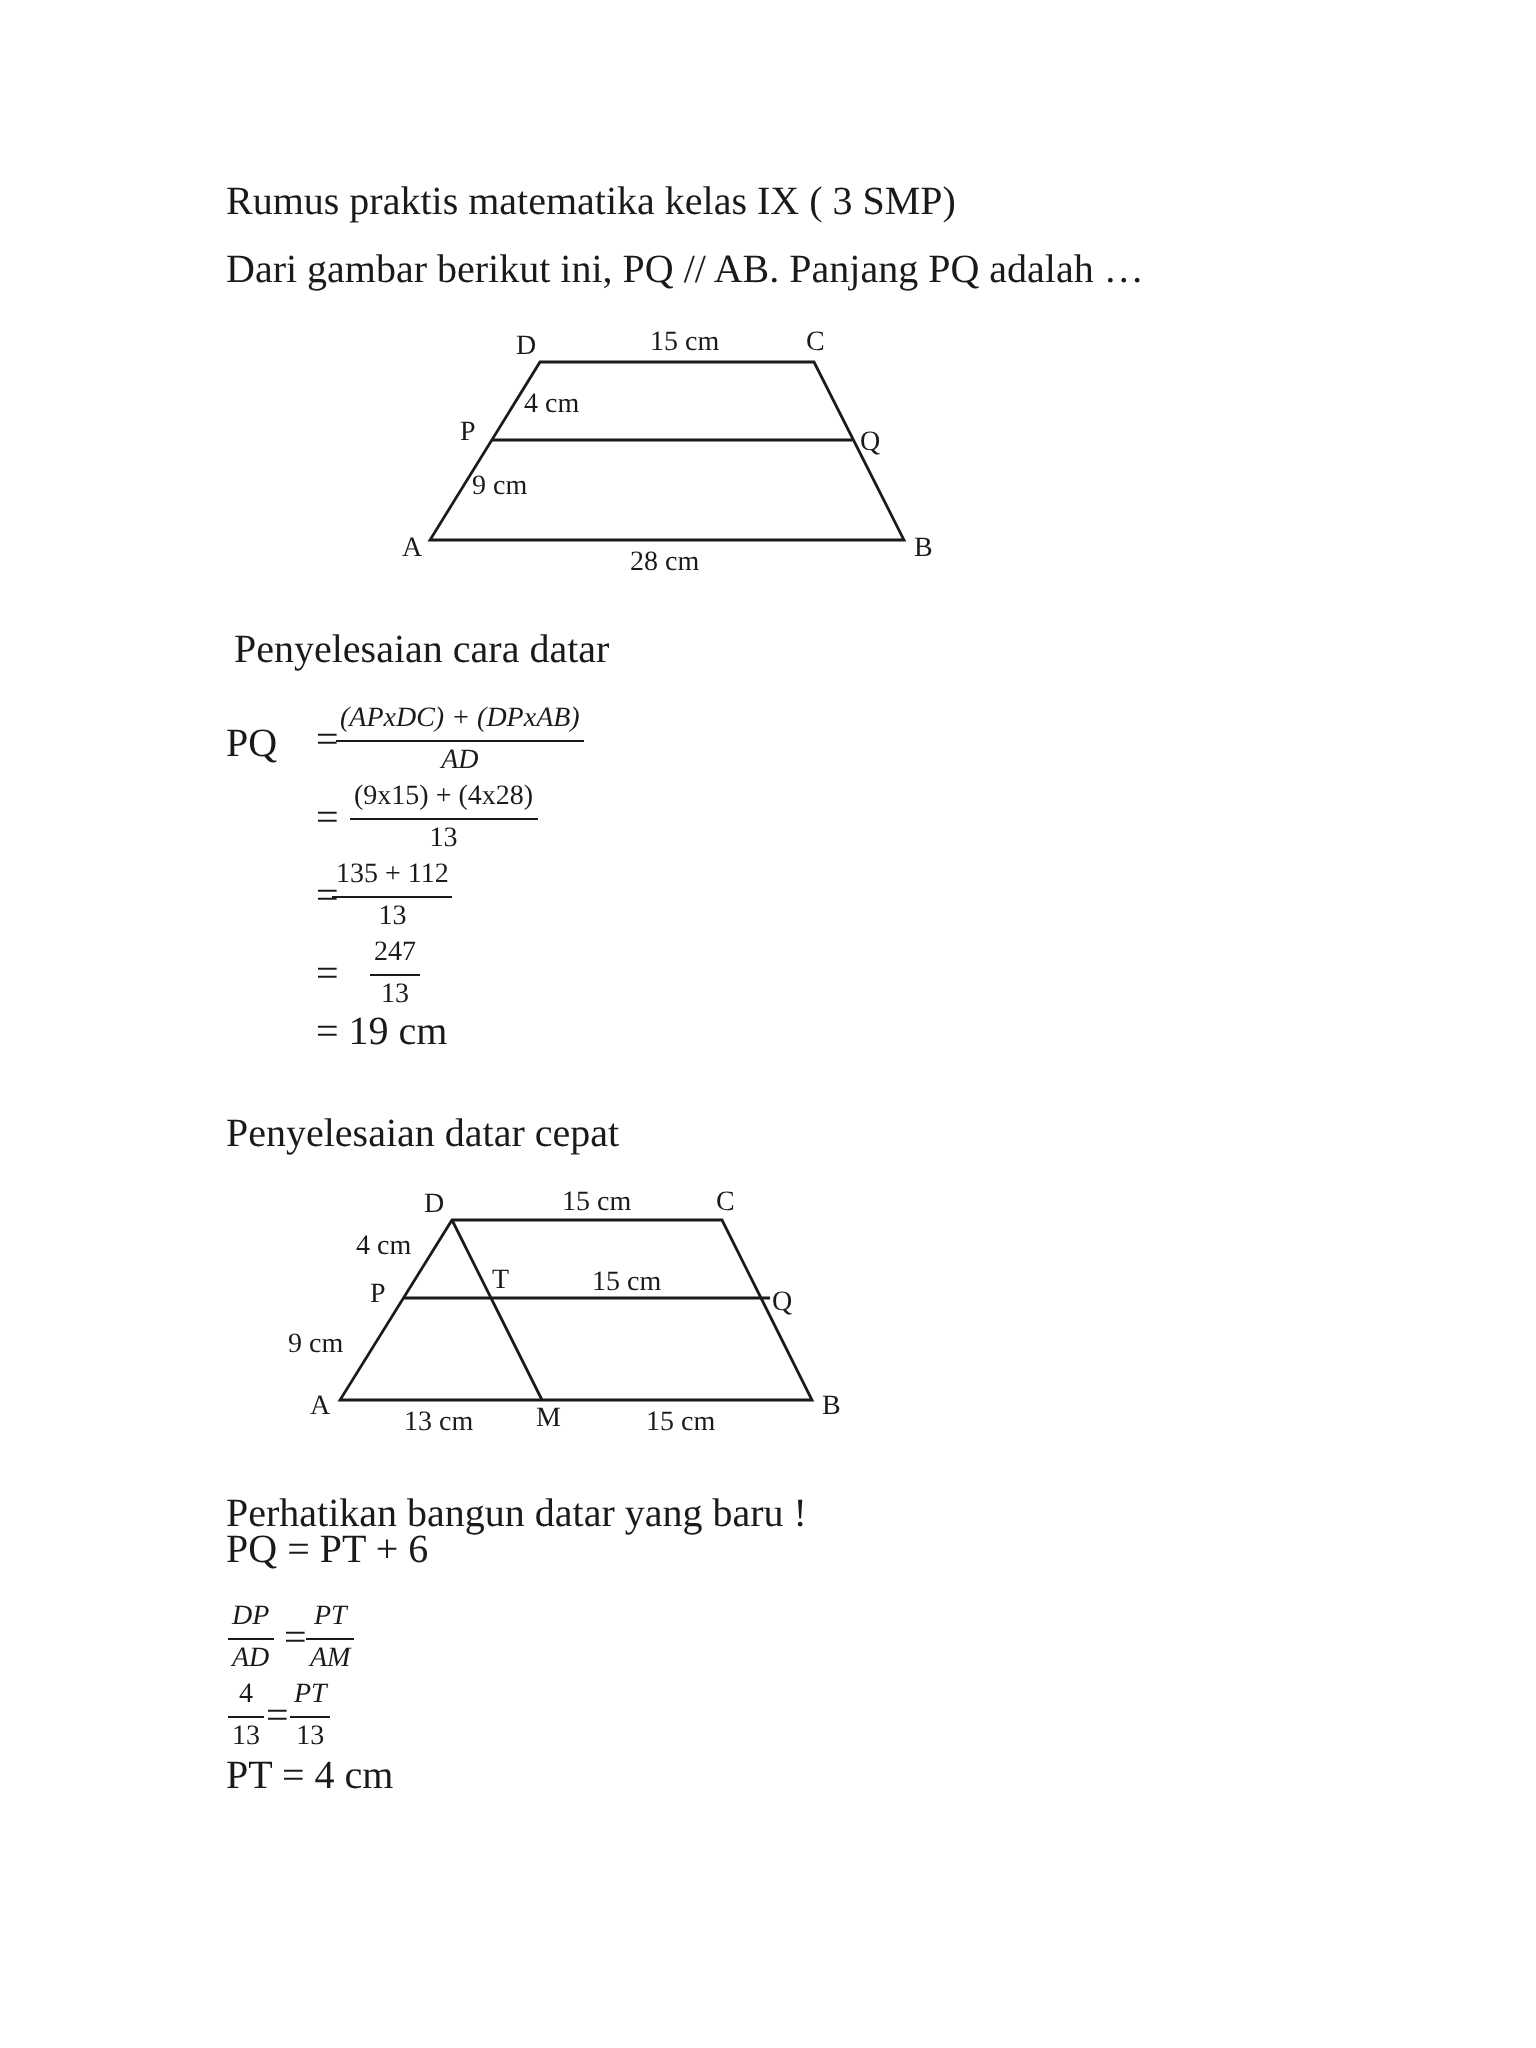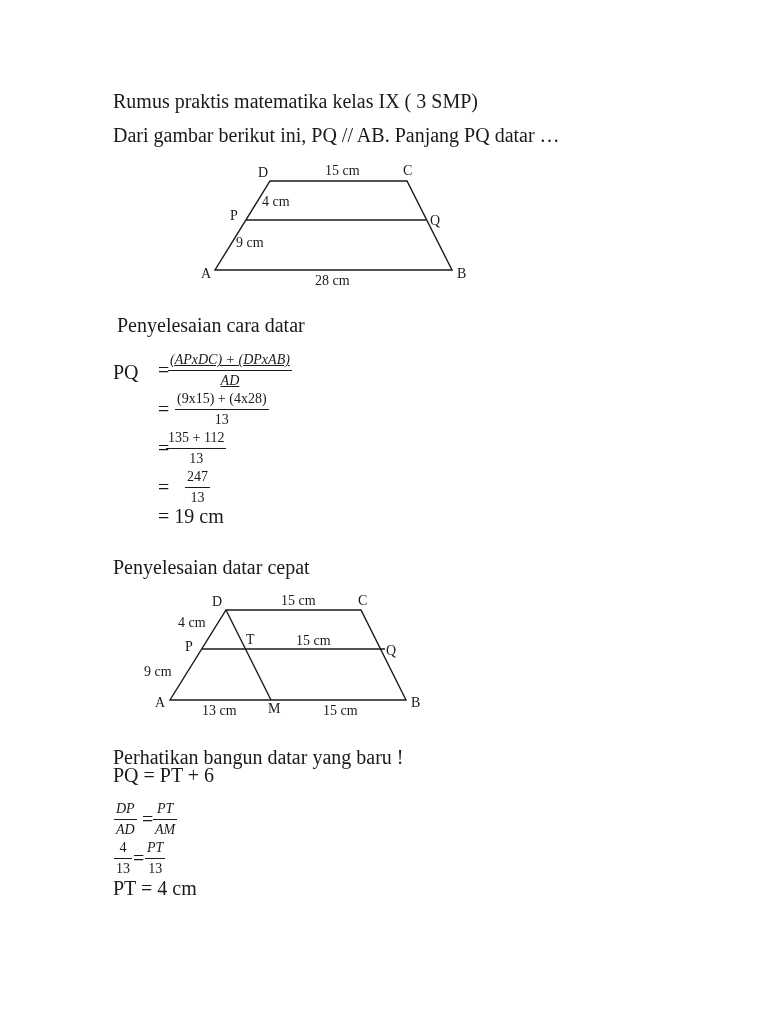--- a/index.html
+++ b/index.html
@@ -13,21 +13,21 @@
   .frac .num { padding:0 2px; }
   .frac .bar { align-self:stretch; border-top:1px solid #1a1a1a; height:0; margin:2px 0 2px 0; }
   .frac .den { padding:0 2px; }
   svg { position:absolute; left:0; top:0; }
   svg text { font-family:"Liberation Serif", serif; font-size:14px; fill:#1a1a1a; }
 </style>
 </head>
 <body>
 
 <div class="t" style="left:113px;top:93px;">Rumus praktis matematika kelas IX ( 3 SMP)</div>
-<div class="t" style="left:113px;top:127px;">Dari gambar berikut ini, PQ // AB. Panjang PQ datar …</div>
+<div class="t" style="left:113px;top:127px;">Dari gambar berikut ini, PQ // AB. Panjang PQ adalah …</div>
 
 <svg width="768" height="1024">
   <g stroke="#1a1a1a" stroke-width="1.4" fill="none">
     <polygon points="270,181 407,181 452,270 215,270"></polygon>
     <line x1="246" y1="220" x2="426" y2="220"></line>
   </g>
   <text x="258" y="177">D</text>
   <text x="403" y="175">C</text>
   <text x="230" y="220">P</text>
   <text x="430" y="225">Q</text>
@@ -36,21 +36,21 @@
   <text x="325" y="175">15 cm</text>
   <text x="262" y="206">4 cm</text>
   <text x="236" y="247">9 cm</text>
   <text x="315" y="285">28 cm</text>
 </svg>
 
 <div class="t" style="left:117px;top:317px;">Penyelesaian cara datar</div>
 <div class="t" style="left:113px;top:364px;">PQ</div>
 
 <div class="t" style="left:158px;top:362px;">=</div>
-<div class="frac" style="left:168px;top:352px;text-decoration:underline;">
+<div class="frac" style="left:168px;top:352px;">
   <span class="num it">(APxDC) + (DPxAB)</span>
   <span class="bar"></span>
   <span class="den it">AD</span>
 </div>
 
 <div class="t" style="left:158px;top:401px;">=</div>
 <div class="frac" style="left:175px;top:391px;">
   <span class="num">(9x15) + (4x28)</span>
   <span class="bar"></span>
   <span class="den">13</span>

